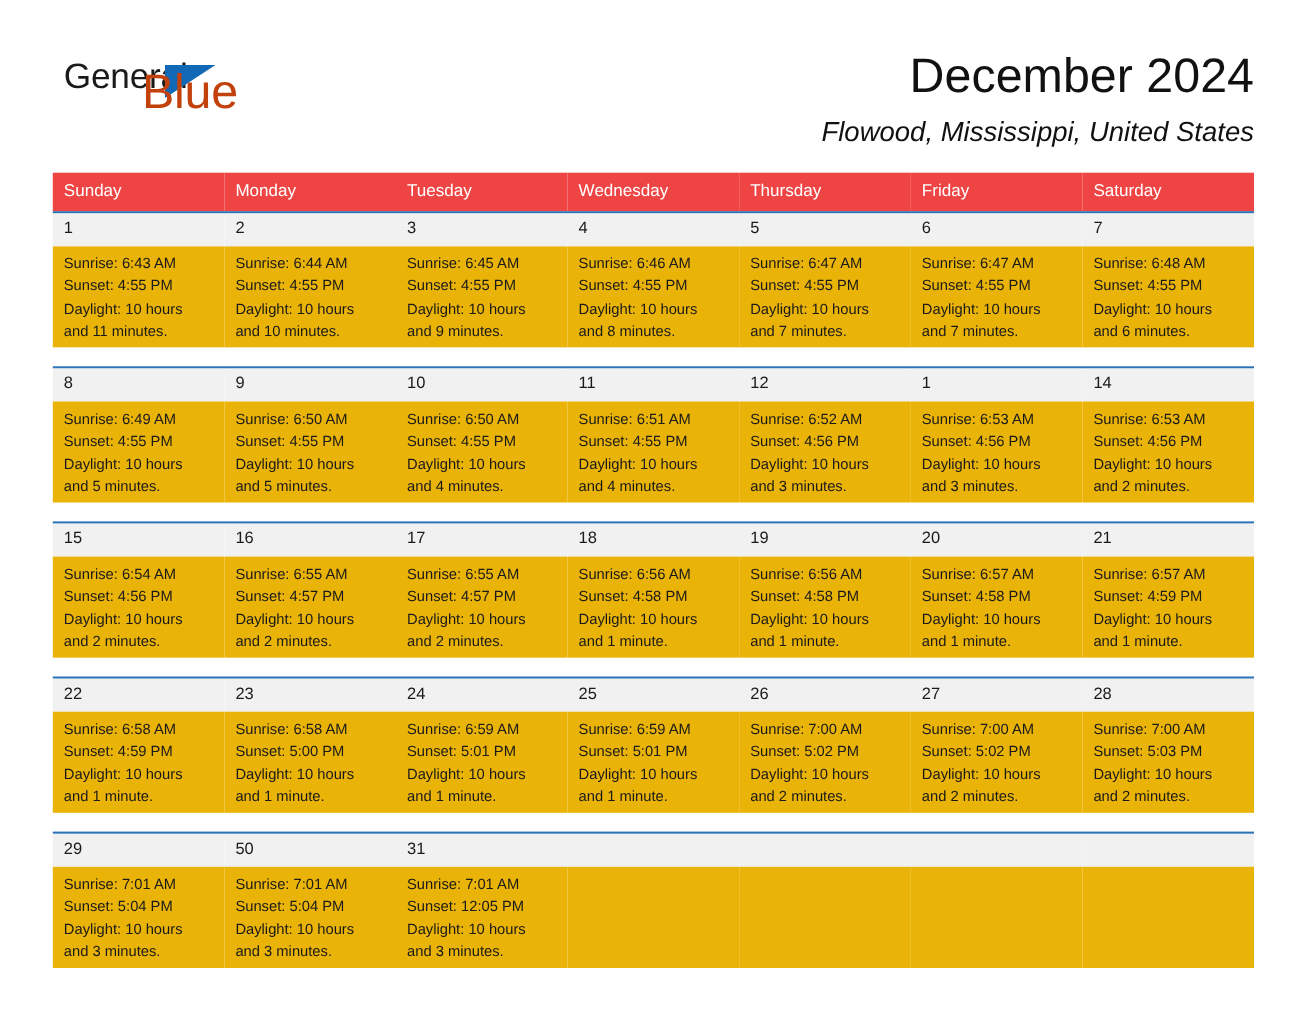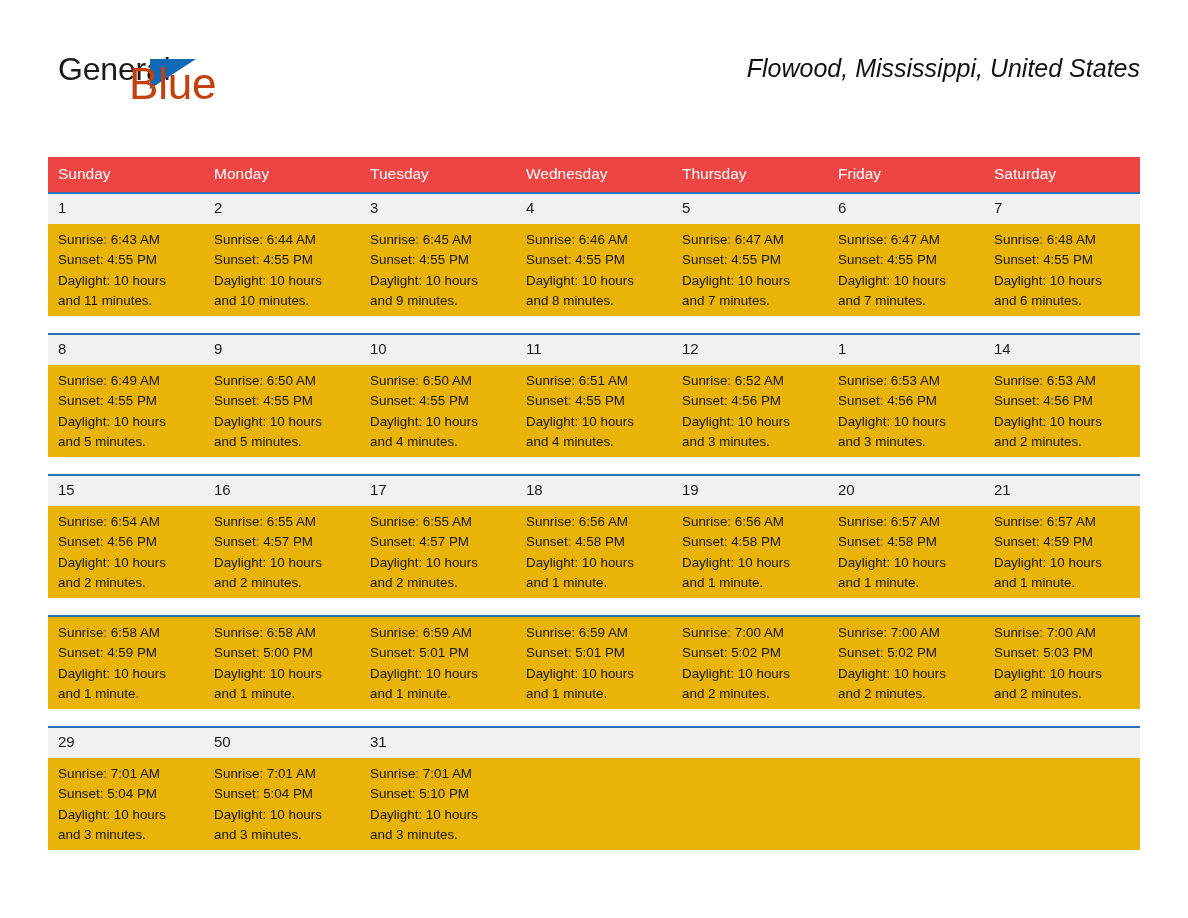--- a/index.html
+++ b/index.html
@@ -159,20 +159,21 @@
 
     <div class="logo">
       <span class="logo-line1">General</span>
       <svg class="logo-tri" viewBox="0 0 46 30">
         <polygon points="0,0 46,30 0,30" fill="#1168b5" transform="translate(0,0) scale(1,-1) translate(0,-30)"></polygon>
       </svg>
       <span class="logo-line2">Blue</span>
     </div>
 
     <div class="title-block">
+      <h1 class="cal-title">December 2024</h1>
       <h2 class="cal-subtitle">Flowood, Mississippi, United States</h2>
     </div>
 
   </div>
 
   <div class="cal-wrap">
     <table class="calendar">
       <colgroup>
         <col>
           <col>
@@ -367,20 +368,29 @@
               <span class="line">Daylight: 10 hours</span>
               <span class="line">and 1 minute.</span>
             </td>
           </tr>
           <tr class="week-gap">
             <td colspan="7"></td>
           </tr>
           <tr class="week-sep">
             <td colspan="7"></td>
           </tr>
+          <tr class="daynum-row">
+            <td class="daynum">22</td>
+            <td class="daynum">23</td>
+            <td class="daynum">24</td>
+            <td class="daynum">25</td>
+            <td class="daynum">26</td>
+            <td class="daynum">27</td>
+            <td class="daynum">28</td>
+          </tr>
           <tr class="detail-row">
             <td class="detail">
               <span class="line">Sunrise: 6:58 AM</span>
               <span class="line">Sunset: 4:59 PM</span>
               <span class="line">Daylight: 10 hours</span>
               <span class="line">and 1 minute.</span>
             </td>
             <td class="detail">
               <span class="line">Sunrise: 6:58 AM</span>
               <span class="line">Sunset: 5:00 PM</span>
@@ -441,21 +451,21 @@
               <span class="line">and 3 minutes.</span>
             </td>
             <td class="detail">
               <span class="line">Sunrise: 7:01 AM</span>
               <span class="line">Sunset: 5:04 PM</span>
               <span class="line">Daylight: 10 hours</span>
               <span class="line">and 3 minutes.</span>
             </td>
             <td class="detail">
               <span class="line">Sunrise: 7:01 AM</span>
-              <span class="line">Sunset: 5:10 PM</span>
+              <span class="line">Sunset: 12:05 PM</span>
               <span class="line">Daylight: 10 hours</span>
               <span class="line">and 3 minutes.</span>
             </td>
             <td class="detail"></td>
             <td class="detail"></td>
             <td class="detail"></td>
             <td class="detail"></td>
           </tr>
         </tbody>
     </table>

